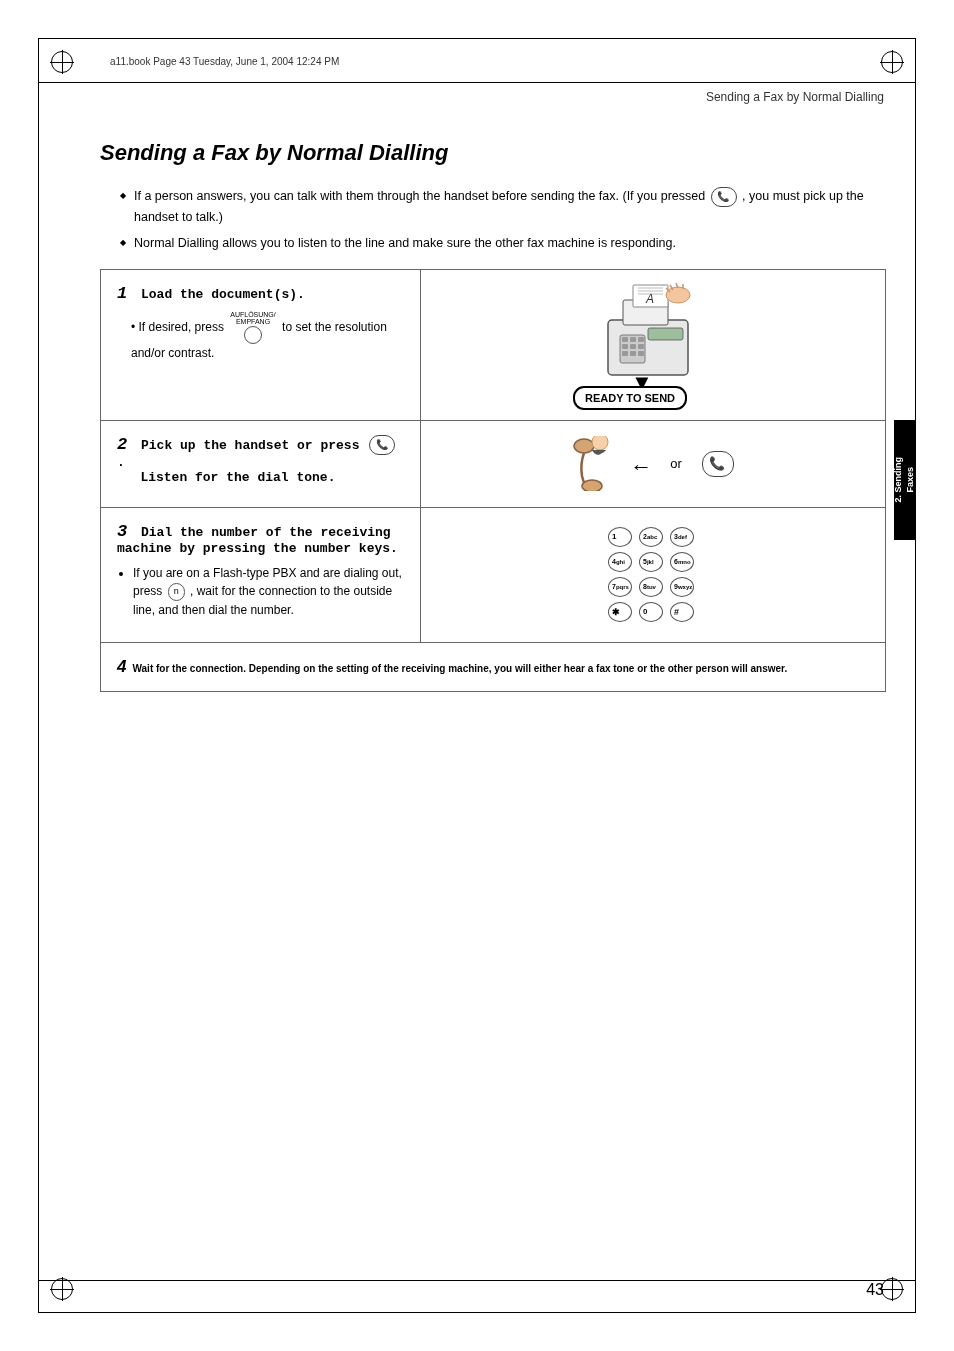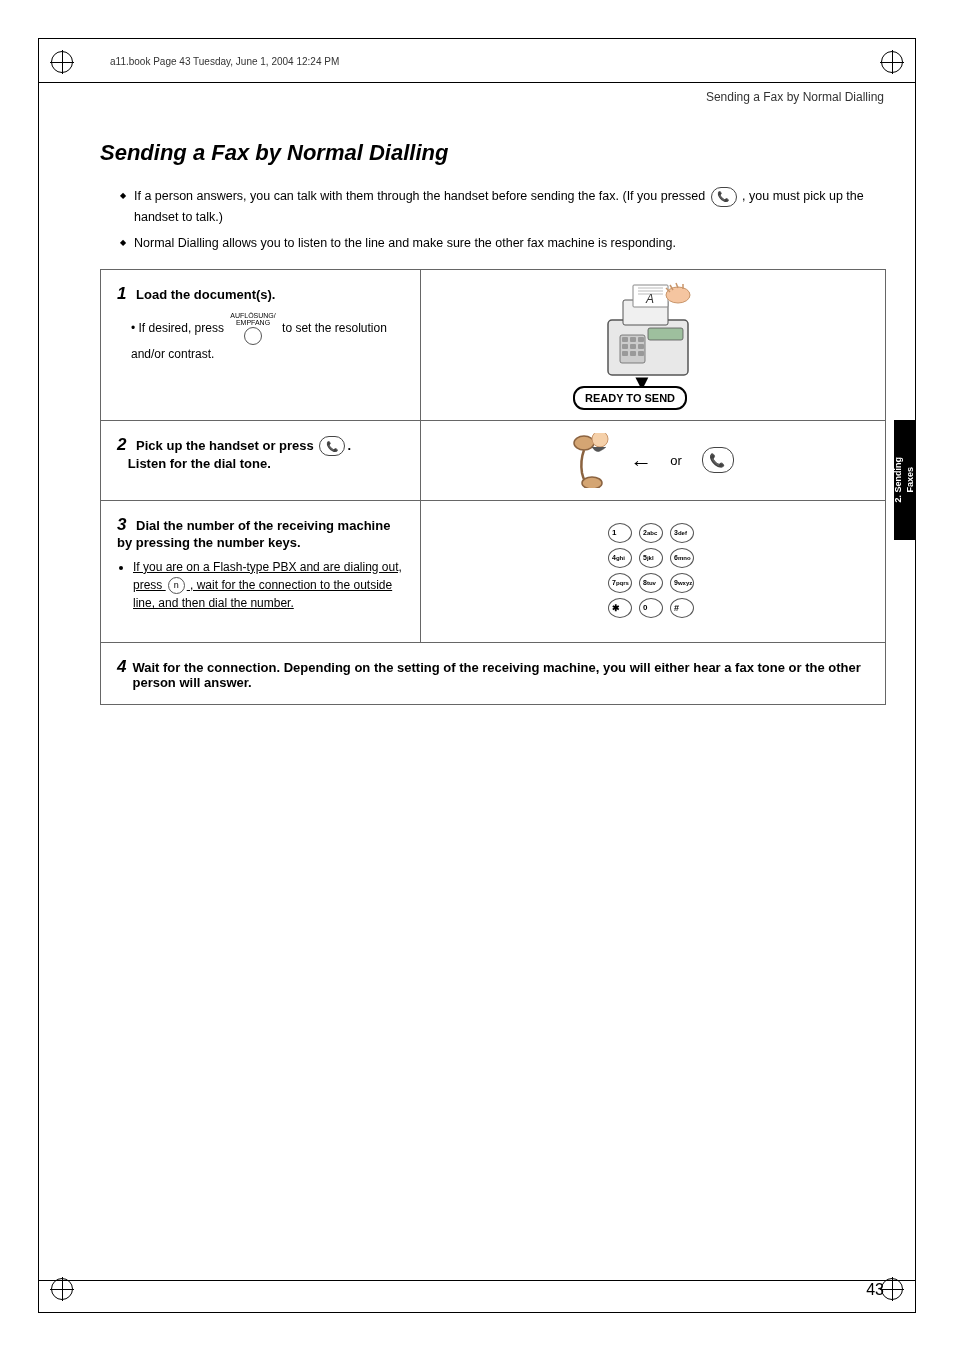--- a/index.html
+++ b/index.html
@@ -197,20 +197,21 @@
       font-size: 17px;
       font-weight: bold;
       font-style: italic;
       margin-right: 6px;
     }
 
     .step-title {
       font-size: 13px;
       font-weight: bold;
       margin-bottom: 8px;
+      font-family: Liberation Mono, monospace;
     }
 
     .step-sub {
       font-size: 12px;
       line-height: 1.5;
       margin-left: 14px;
     }
 
     
     .ready-display {
@@ -310,22 +311,21 @@
     
     .step3-sub {
       margin-top: 8px;
       margin-left: 0;
       font-size: 12px;
       line-height: 1.5;
     }
     .step3-sub li {
       list-style: disc;
       margin-left: 16px;
-      margin-bottom: 16px;
-      text-decoration: underline;
+      margin-bottom: 9px;
     }
 
     .bottom-line {
       position: absolute;
       bottom: 70px;
       left: 38px;
       right: 38px;
       height: 1px;
       background: #000;
     }
@@ -501,20 +501,20 @@
           <div class="key" style="font-size:7px;">9<sub style="font-size:6px;">wxyz</sub></div>
           <div class="key" style="font-size:9px;">✱</div>
           <div class="key" style="font-size:8px;">0</div>
           <div class="key" style="font-size:9px;">#</div>
         </div>
       </div>
     </div>
 
     <div style="padding: 14px 16px; display:flex; align-items: baseline;">
       <span class="step-number" style="font-size:17px; font-weight:bold; font-style:italic; margin-right:6px;">4</span>
-      <span style="font-size:13px; font-weight:bold;">
+      <span style="font-size:10px; font-weight:bold;">
         Wait for the connection. Depending on the setting of the receiving machine, you will either hear a fax tone or the other person will answer.
       </span>
     </div>
 
   </div>
 
 </div>
 
 </body></html>

